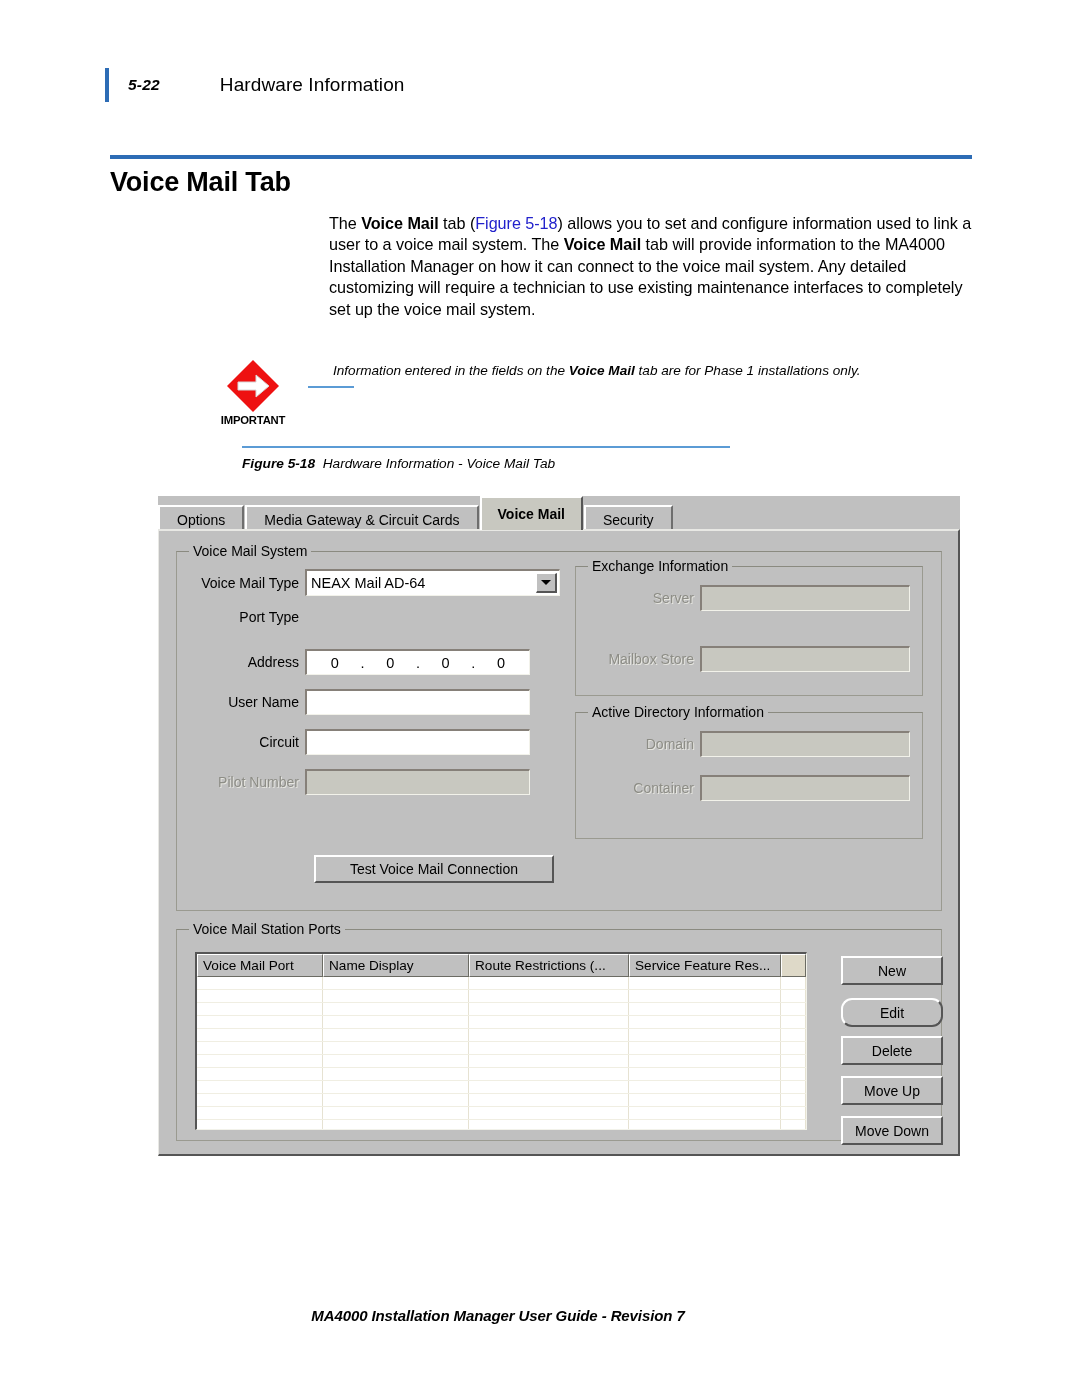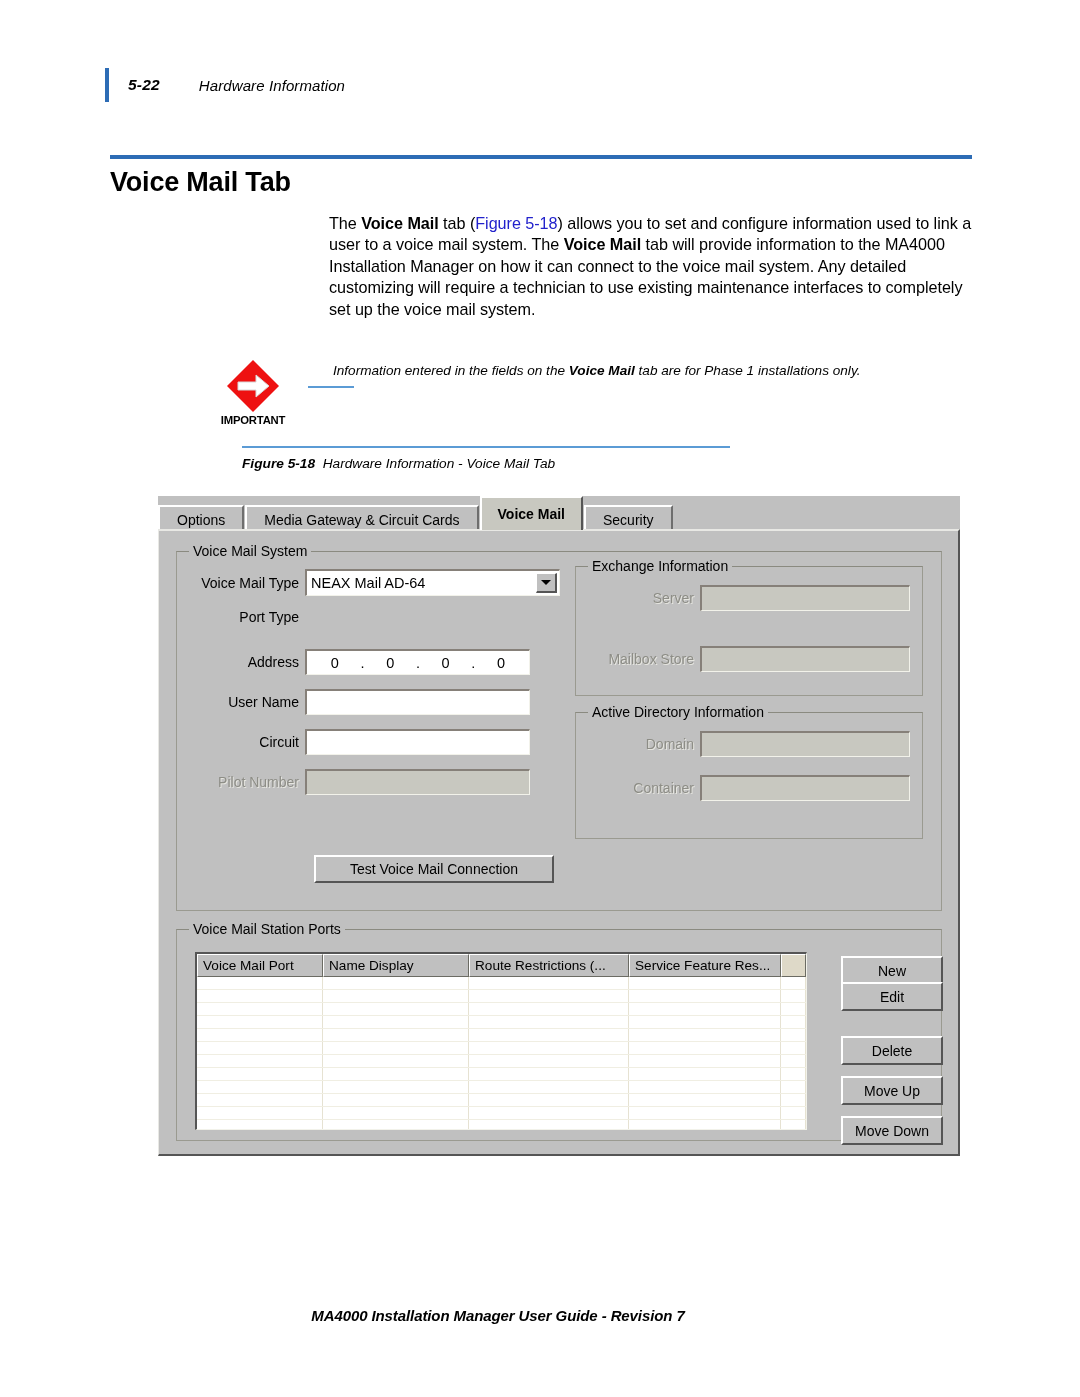--- a/index.html
+++ b/index.html
@@ -31,23 +31,22 @@
     background: #2d6cb5;
     margin-right: 19px;
   }
   .header-pageno {
     font-style: italic;
     font-size: 15.5px;
     font-weight: 600;
     letter-spacing: 0.2px;
   }
   .header-title {
-    font-style: italic;
-    font-size: 15px;
-    margin-left: 39px;
+    font-size: 19px;
+    margin-left: 60px;
     letter-spacing: 0.1px;
   }
 
   
   .heading-block {
     position: absolute;
     left: 110px;
     top: 155px;
     width: 862px;
   }
@@ -617,21 +616,21 @@
               <div class="gc" style="width:126px;"></div>
               <div class="gc" style="width:146px;"></div>
               <div class="gc" style="width:160px;"></div>
               <div class="gc" style="width:152px;"></div>
               <div class="gc" style="width:25px;"></div>
             </div>
         </div>
       </div>
 
       <div class="btn side-btn" style="top:26px;">New</div>
-      <div class="btn side-btn" style="top:52px;">Edit</div>
+      <div class="btn side-btn" style="top:68px;border-radius:11px;">Edit</div>
       <div class="btn side-btn" style="top:106px;">Delete</div>
       <div class="btn side-btn" style="top:146px;">Move Up</div>
       <div class="btn side-btn" style="top:186px;">Move Down</div>
     </div>
 
   </div>
 </div>
 
 <div class="page-footer">
   <span class="ftr-inner">MA4000 Installation Manager User Guide - Revision 7</span>

